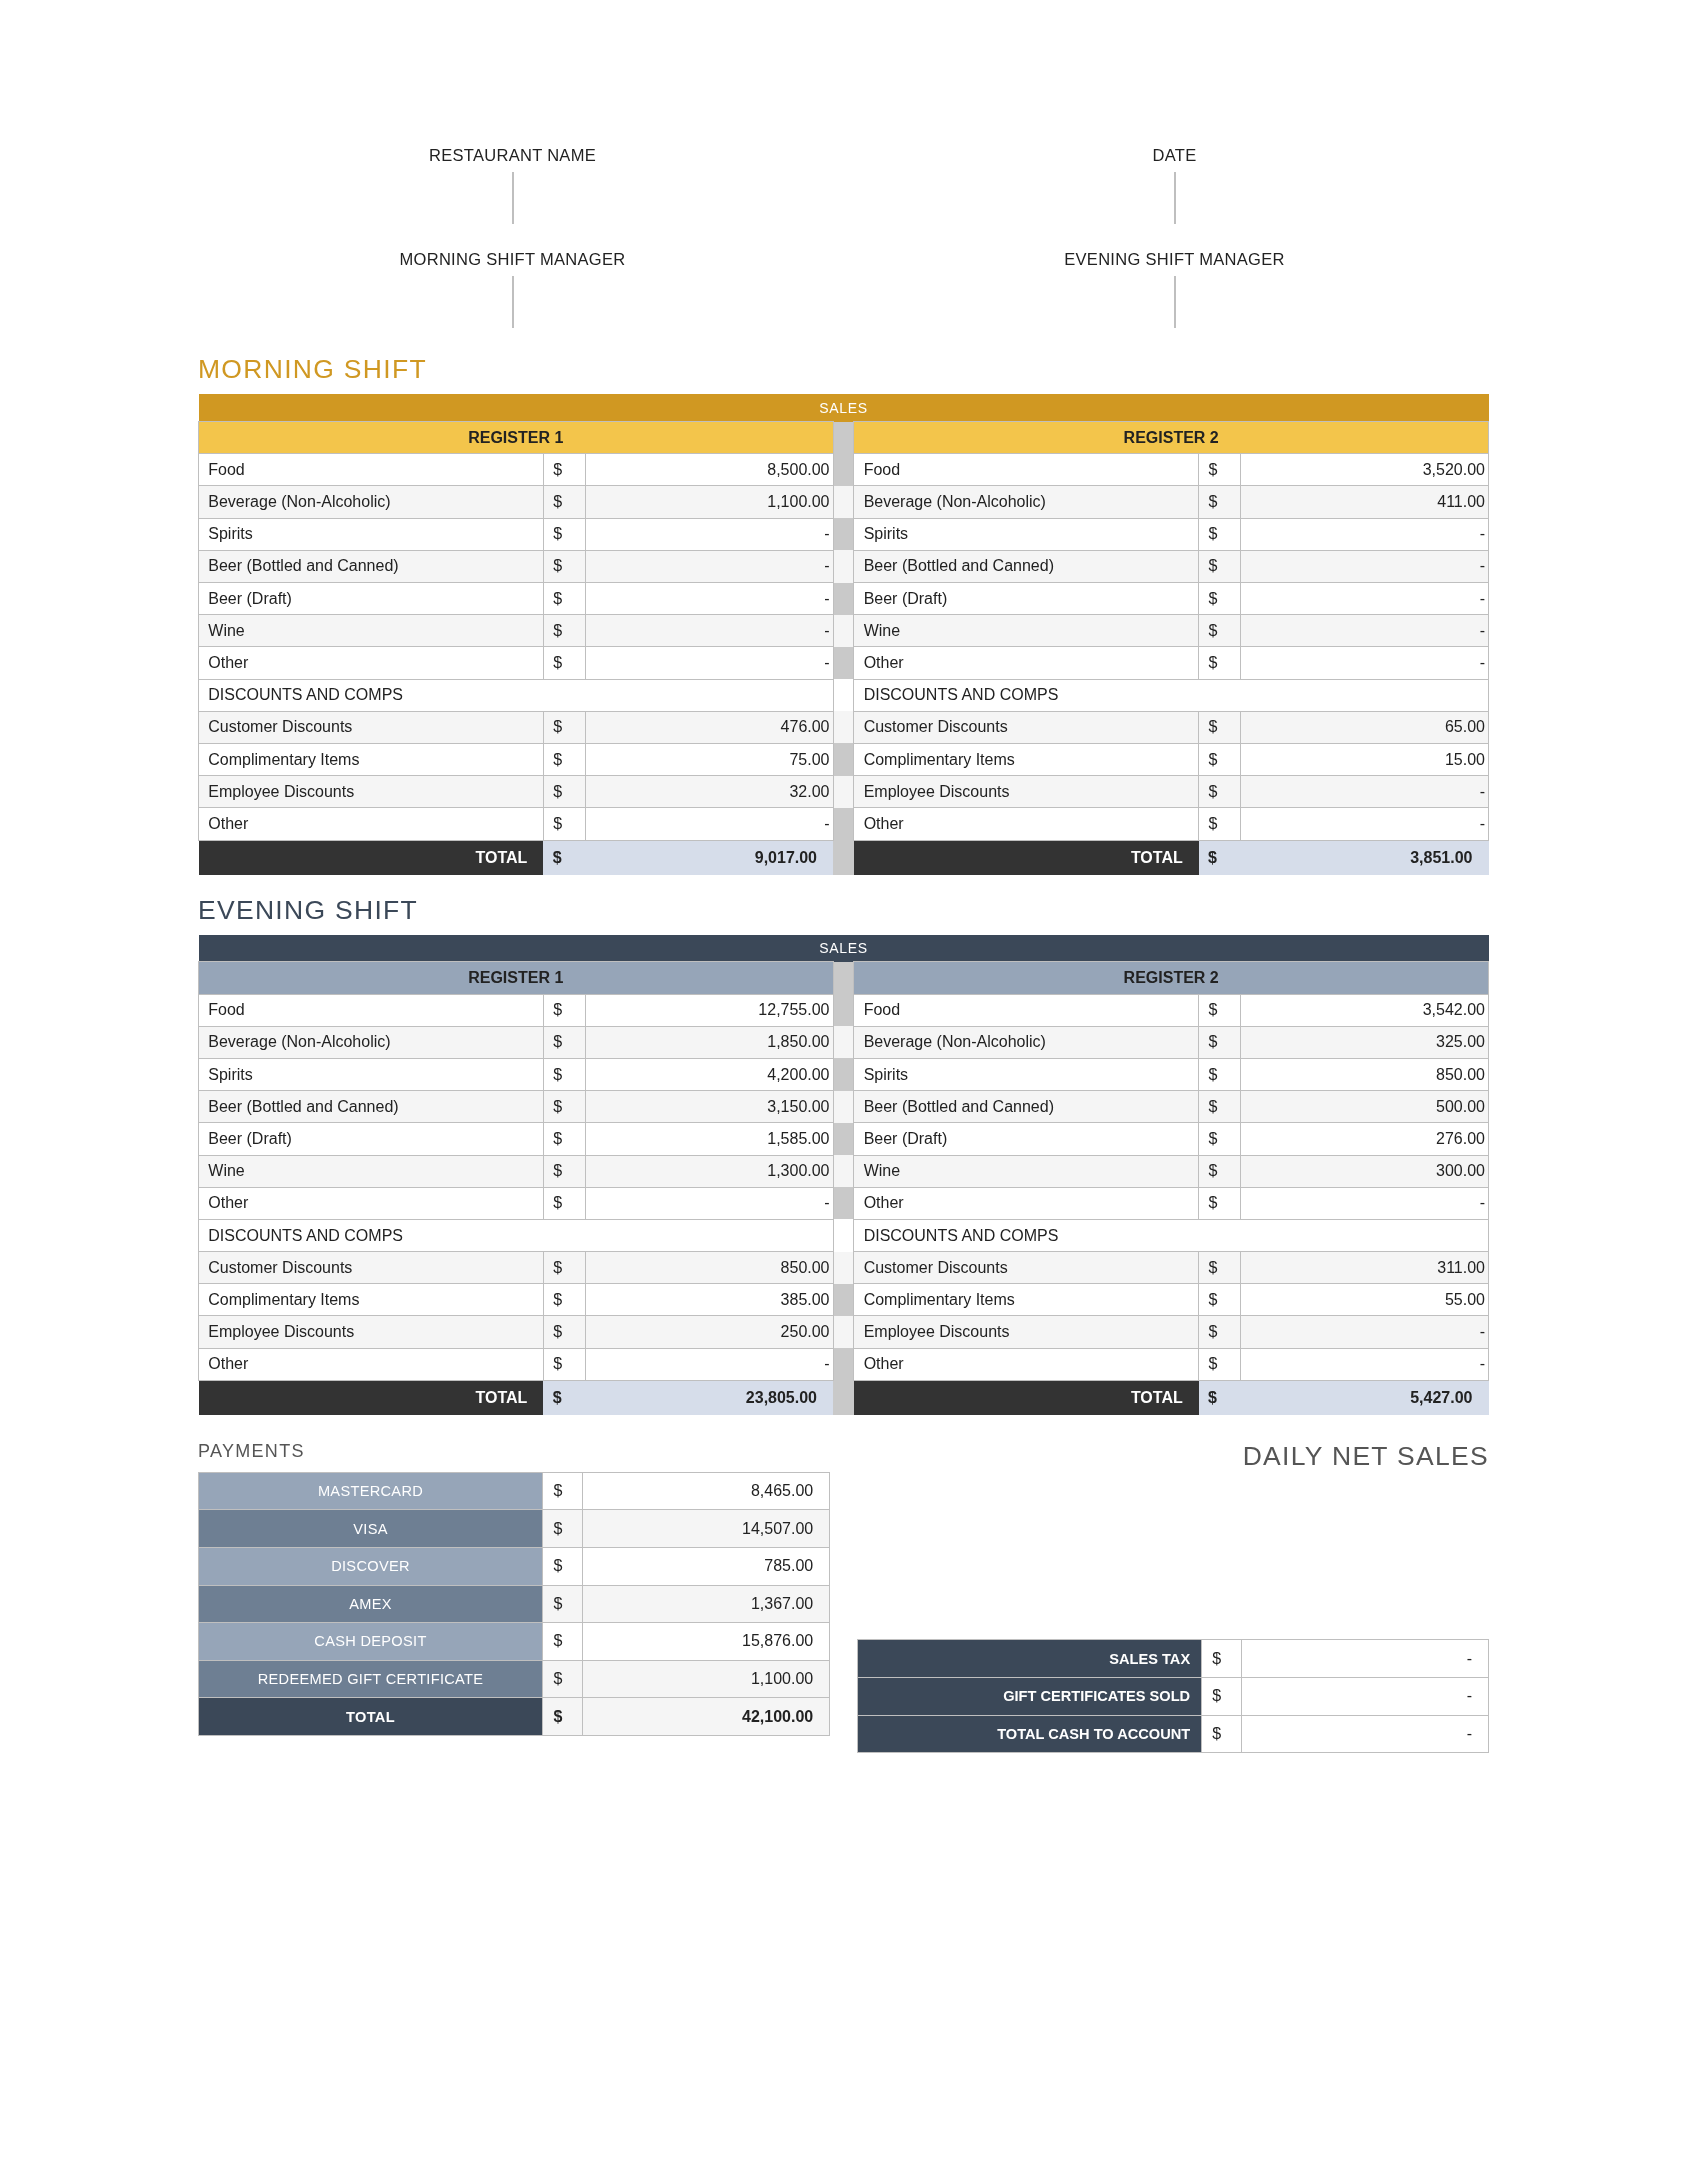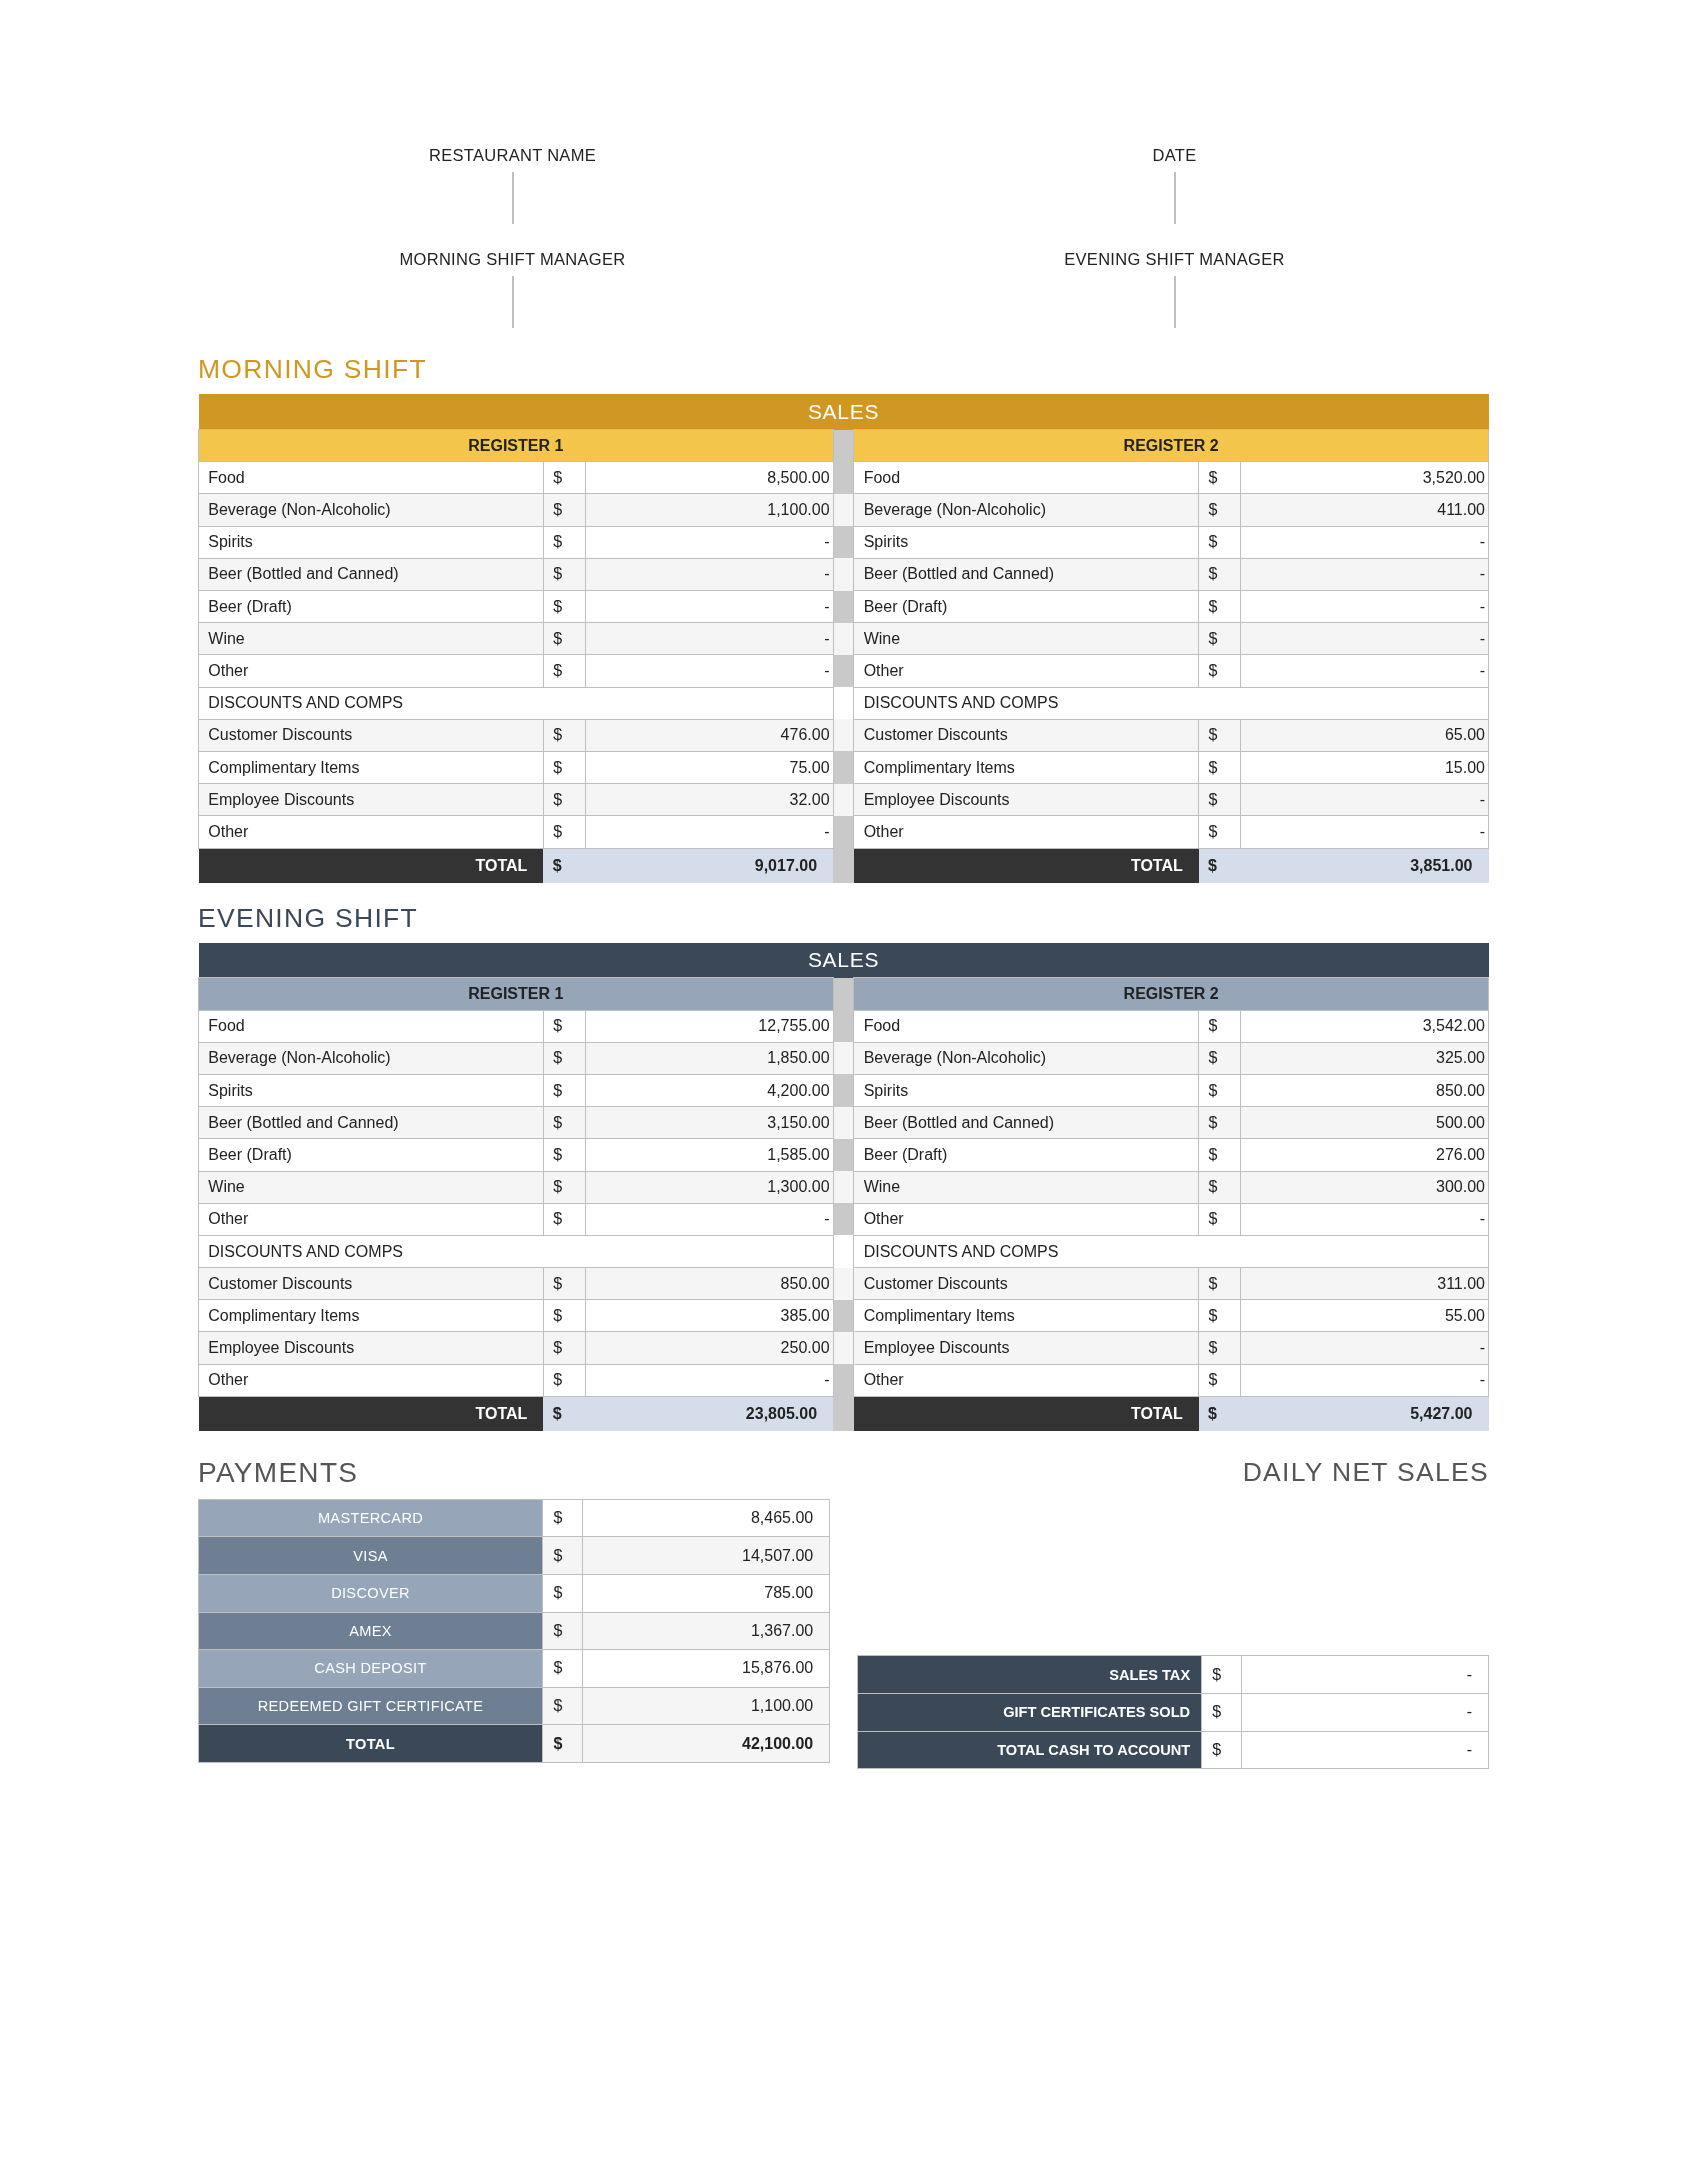--- a/index.html
+++ b/index.html
@@ -57,31 +57,31 @@
     background:var(--field-bg);
     border:0.7px solid var(--border);
   }
   .section-head {
     font-size:26.5px;
     letter-spacing:1.3px;
     margin:20px 0 9.3px 0;
   }
   .section-head.morning { color:var(--gold-dark); }
   .section-head.evening { color:var(--slate-dark); }
-  .section-head.small { font-size:28px; color:#555; margin-top:20px; }
+  .section-head.small { font-size:18px; color:#555; margin-top:20px; }
   .shift-table {
     width:100%;
     border-collapse:collapse;
     table-layout:fixed;
     font-size:16px;
   }
   .shift-table td, .shift-table th { box-sizing:border-box; }
   .sales-band td {
     text-align:center;
-    font-size:21px;
+    font-size:14px;
     letter-spacing:0.7px;
     color:#fff;
     padding:5.3px 0;
     margin-top:48px;
   }
   .morning .sales-band td { background:var(--gold-dark); }
   .evening .sales-band td { background:var(--slate-dark); }
   .reg-band td {
     text-align:center;
     font-weight:700;

